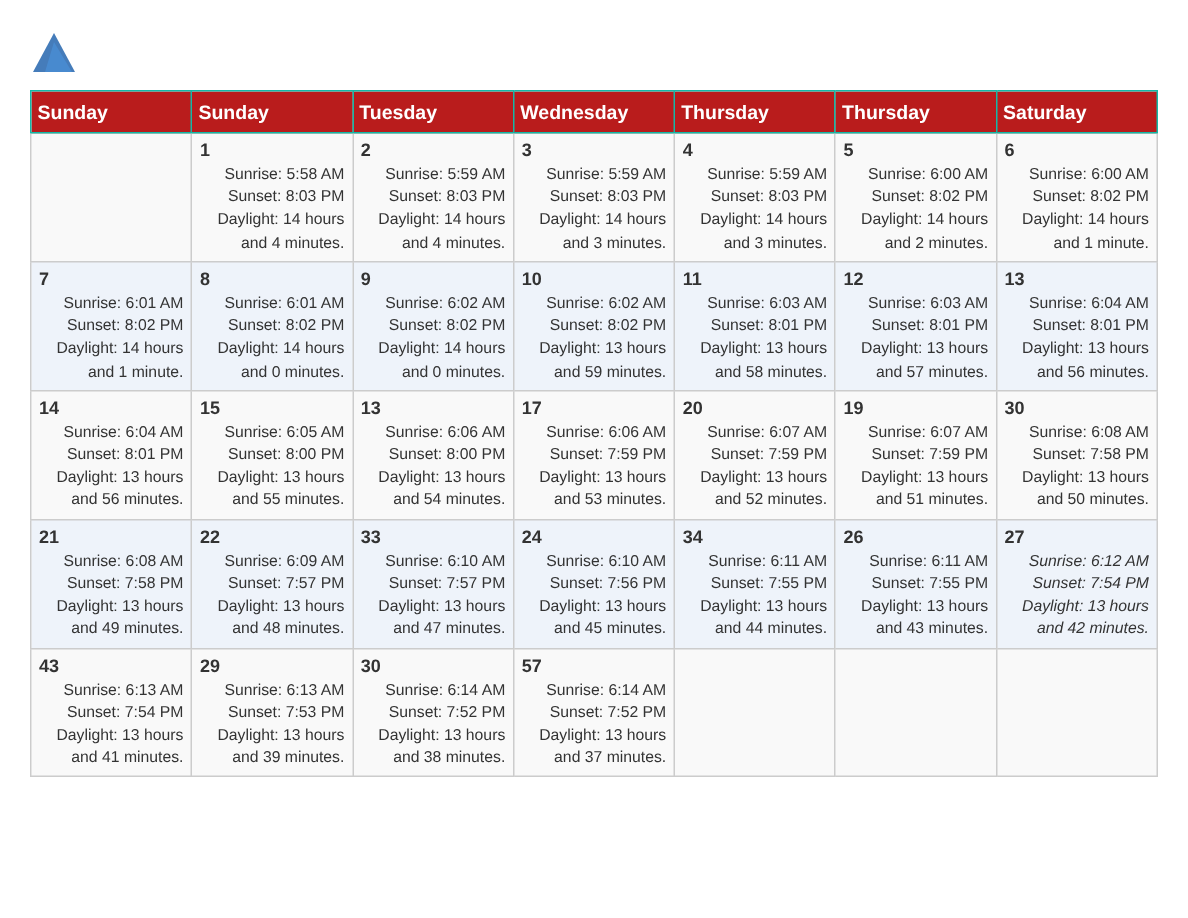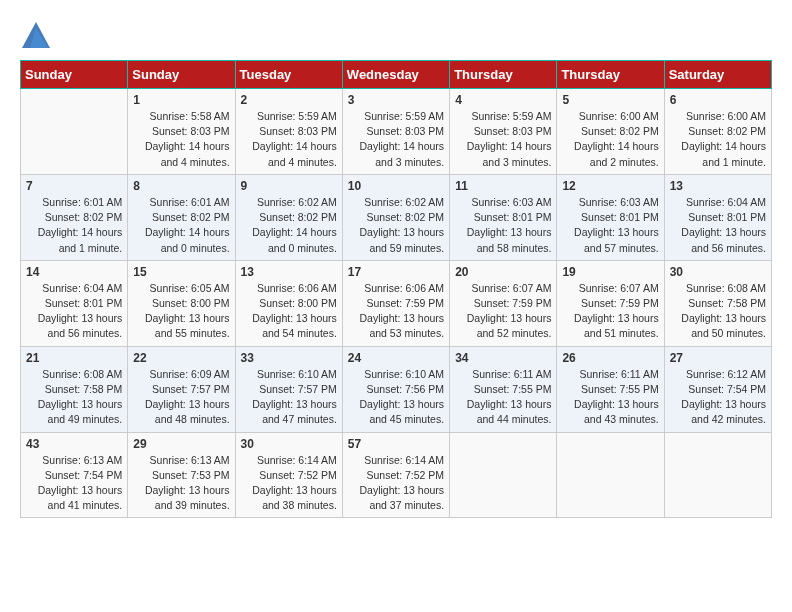--- a/index.html
+++ b/index.html
@@ -313,21 +313,21 @@
         </td>
         <td>
           <span class="day-number">26</span>
           <div class="day-info" style="white-space: pre-line;">Sunrise: 6:11 AM
 Sunset: 7:55 PM
 Daylight: 13 hours
 and 43 minutes.</div>
         </td>
         <td>
           <span class="day-number">27</span>
-          <div class="day-info" style="white-space: pre-line;">Sunrise: 6:12 AM
+          <div class="day-info" style="white-space: pre-line; font-style: italic;">Sunrise: 6:12 AM
 Sunset: 7:54 PM
 Daylight: 13 hours
 and 42 minutes.</div>
         </td>
       </tr>
       <tr>
         <td>
           <span class="day-number">43</span>
           <div class="day-info" style="white-space: pre-line;">Sunrise: 6:13 AM
 Sunset: 7:54 PM

